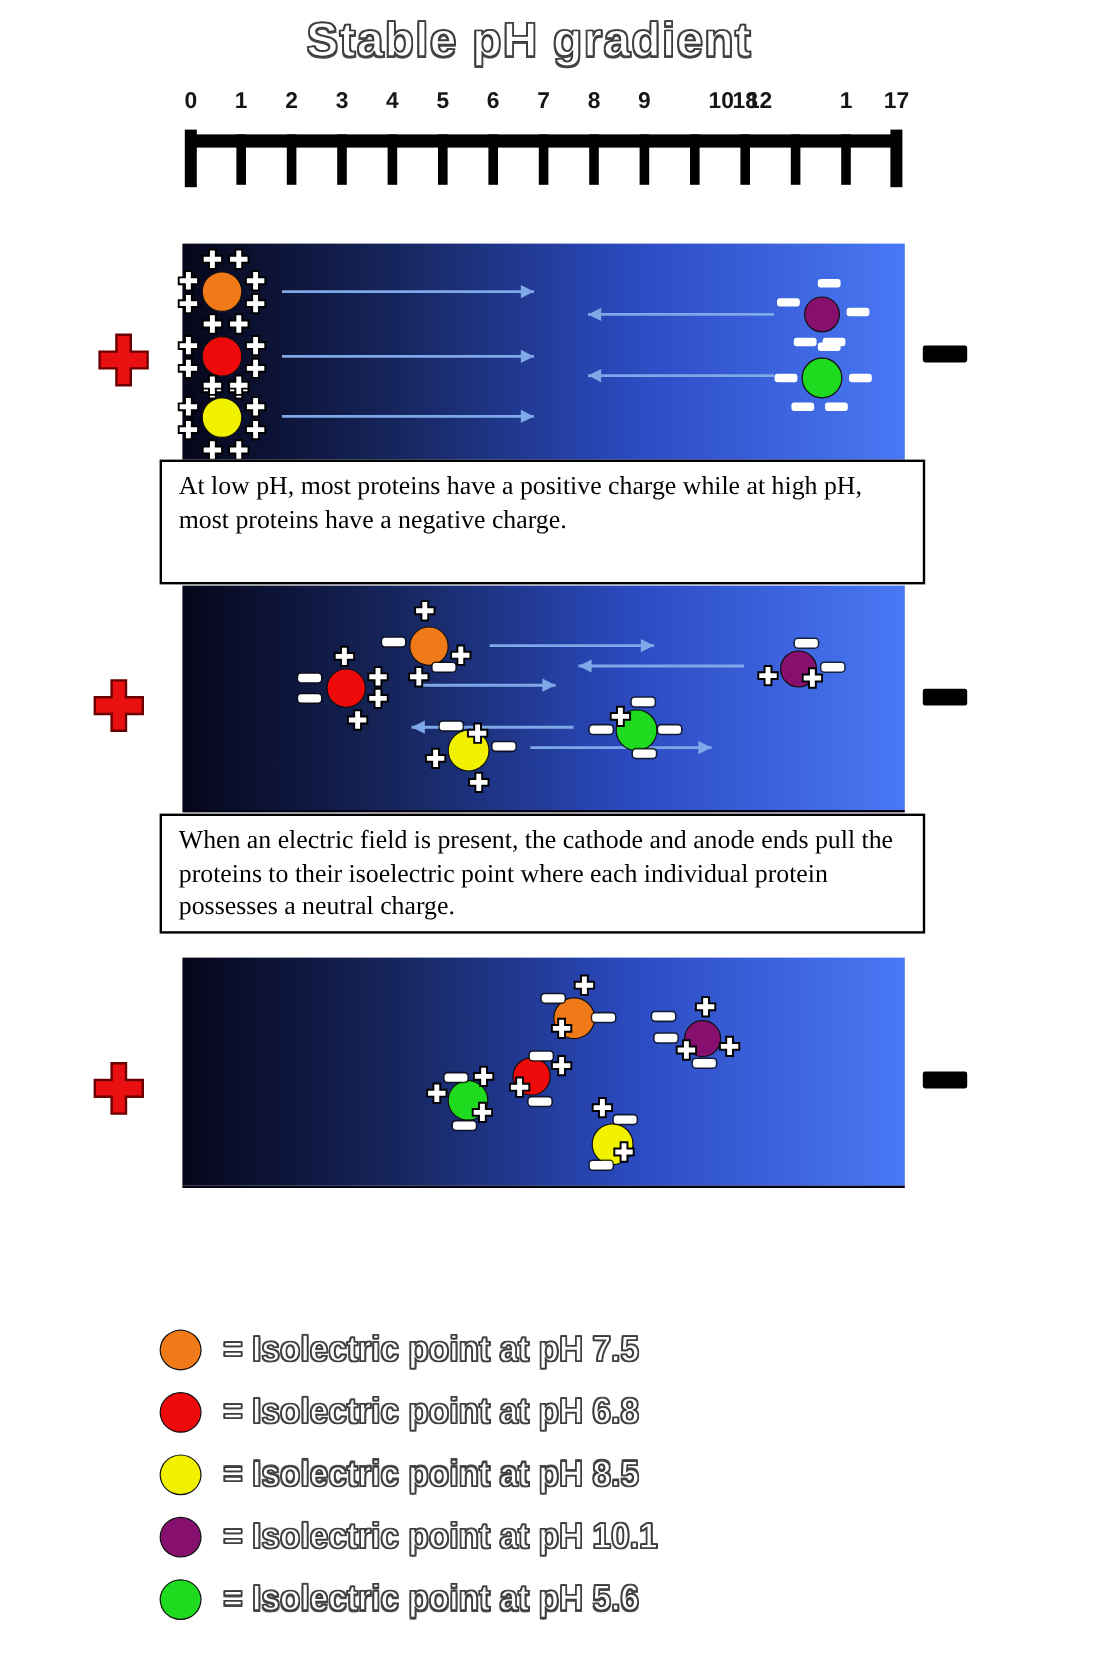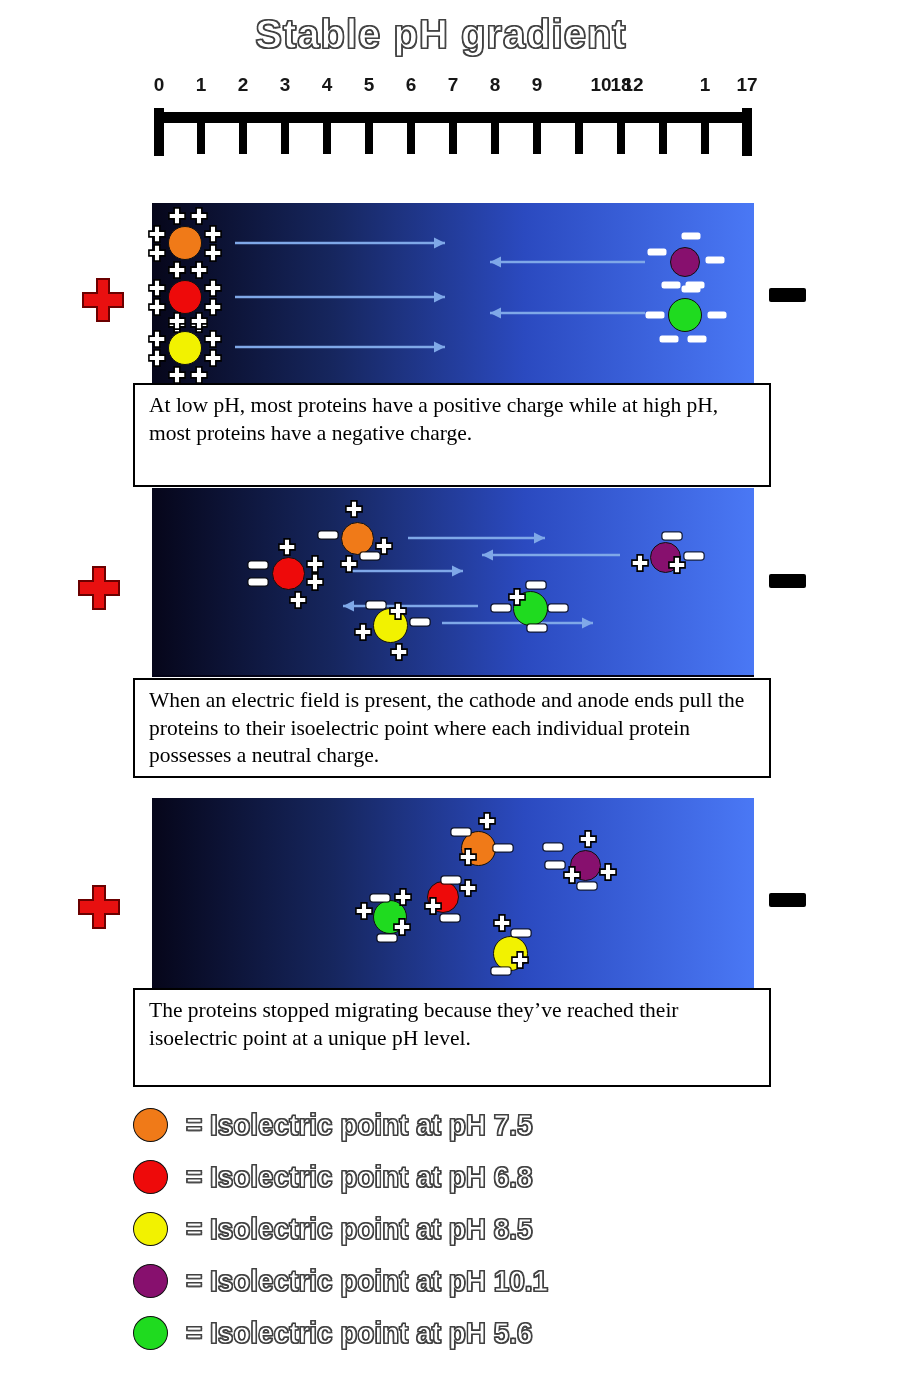--- a/index.html
+++ b/index.html
@@ -314,21 +314,20 @@
     <svg width="46" height="48" viewBox="0 0 46 48">
       <path d="M17 3 h12 v14 h14 v14 h-14 v14 h-12 v-14 H3 V17 h14 z" fill="#E81010" stroke="#6B0000" stroke-width="2"></path>
     </svg>
   </div>
   <div class="electrode-minus-bar cathode" style="left: 769px; top: 288px; width: 37px; height: 14px; background: rgb(0, 0, 0);"></div>
   <div class="electrode-minus-bar cathode" style="left: 769px; top: 574px; width: 37px; height: 14px; background: rgb(0, 0, 0);"></div>
   <div class="electrode-minus-bar cathode" style="left: 769px; top: 893px; width: 37px; height: 14px; background: rgb(0, 0, 0);"></div>
 
   <div class="caption-box" style="left:133px;top:383px;width:638px;height:104px;">At low pH, most proteins have a positive charge while at high pH, most proteins have a negative charge.</div>
   <div class="caption-box" style="left:133px;top:678px;width:638px;height:100px;">When an electric field is present, the cathode and anode ends pull the proteins to their isoelectric point where each individual protein possesses a neutral charge.</div>
-  <div class="caption-box" style="left:133px;top:988px;width:638px;height:99px;">The proteins stopped migrating because they’ve reached their isoelectric point at a unique pH level.</div>
 
   <div id="legend">
     <div class="legend-row" style="left:133px;top:1103px;">
       <span class="legend-swatch" style="background: rgb(240, 122, 24);"></span>
       <span class="legend-label outlined">= Isolectric point at pH 7.5</span>
     </div>
     <div class="legend-row" style="left:133px;top:1155px;">
       <span class="legend-swatch" style="background: rgb(238, 10, 10);"></span>
       <span class="legend-label outlined">= Isolectric point at pH 6.8</span>
     </div>

